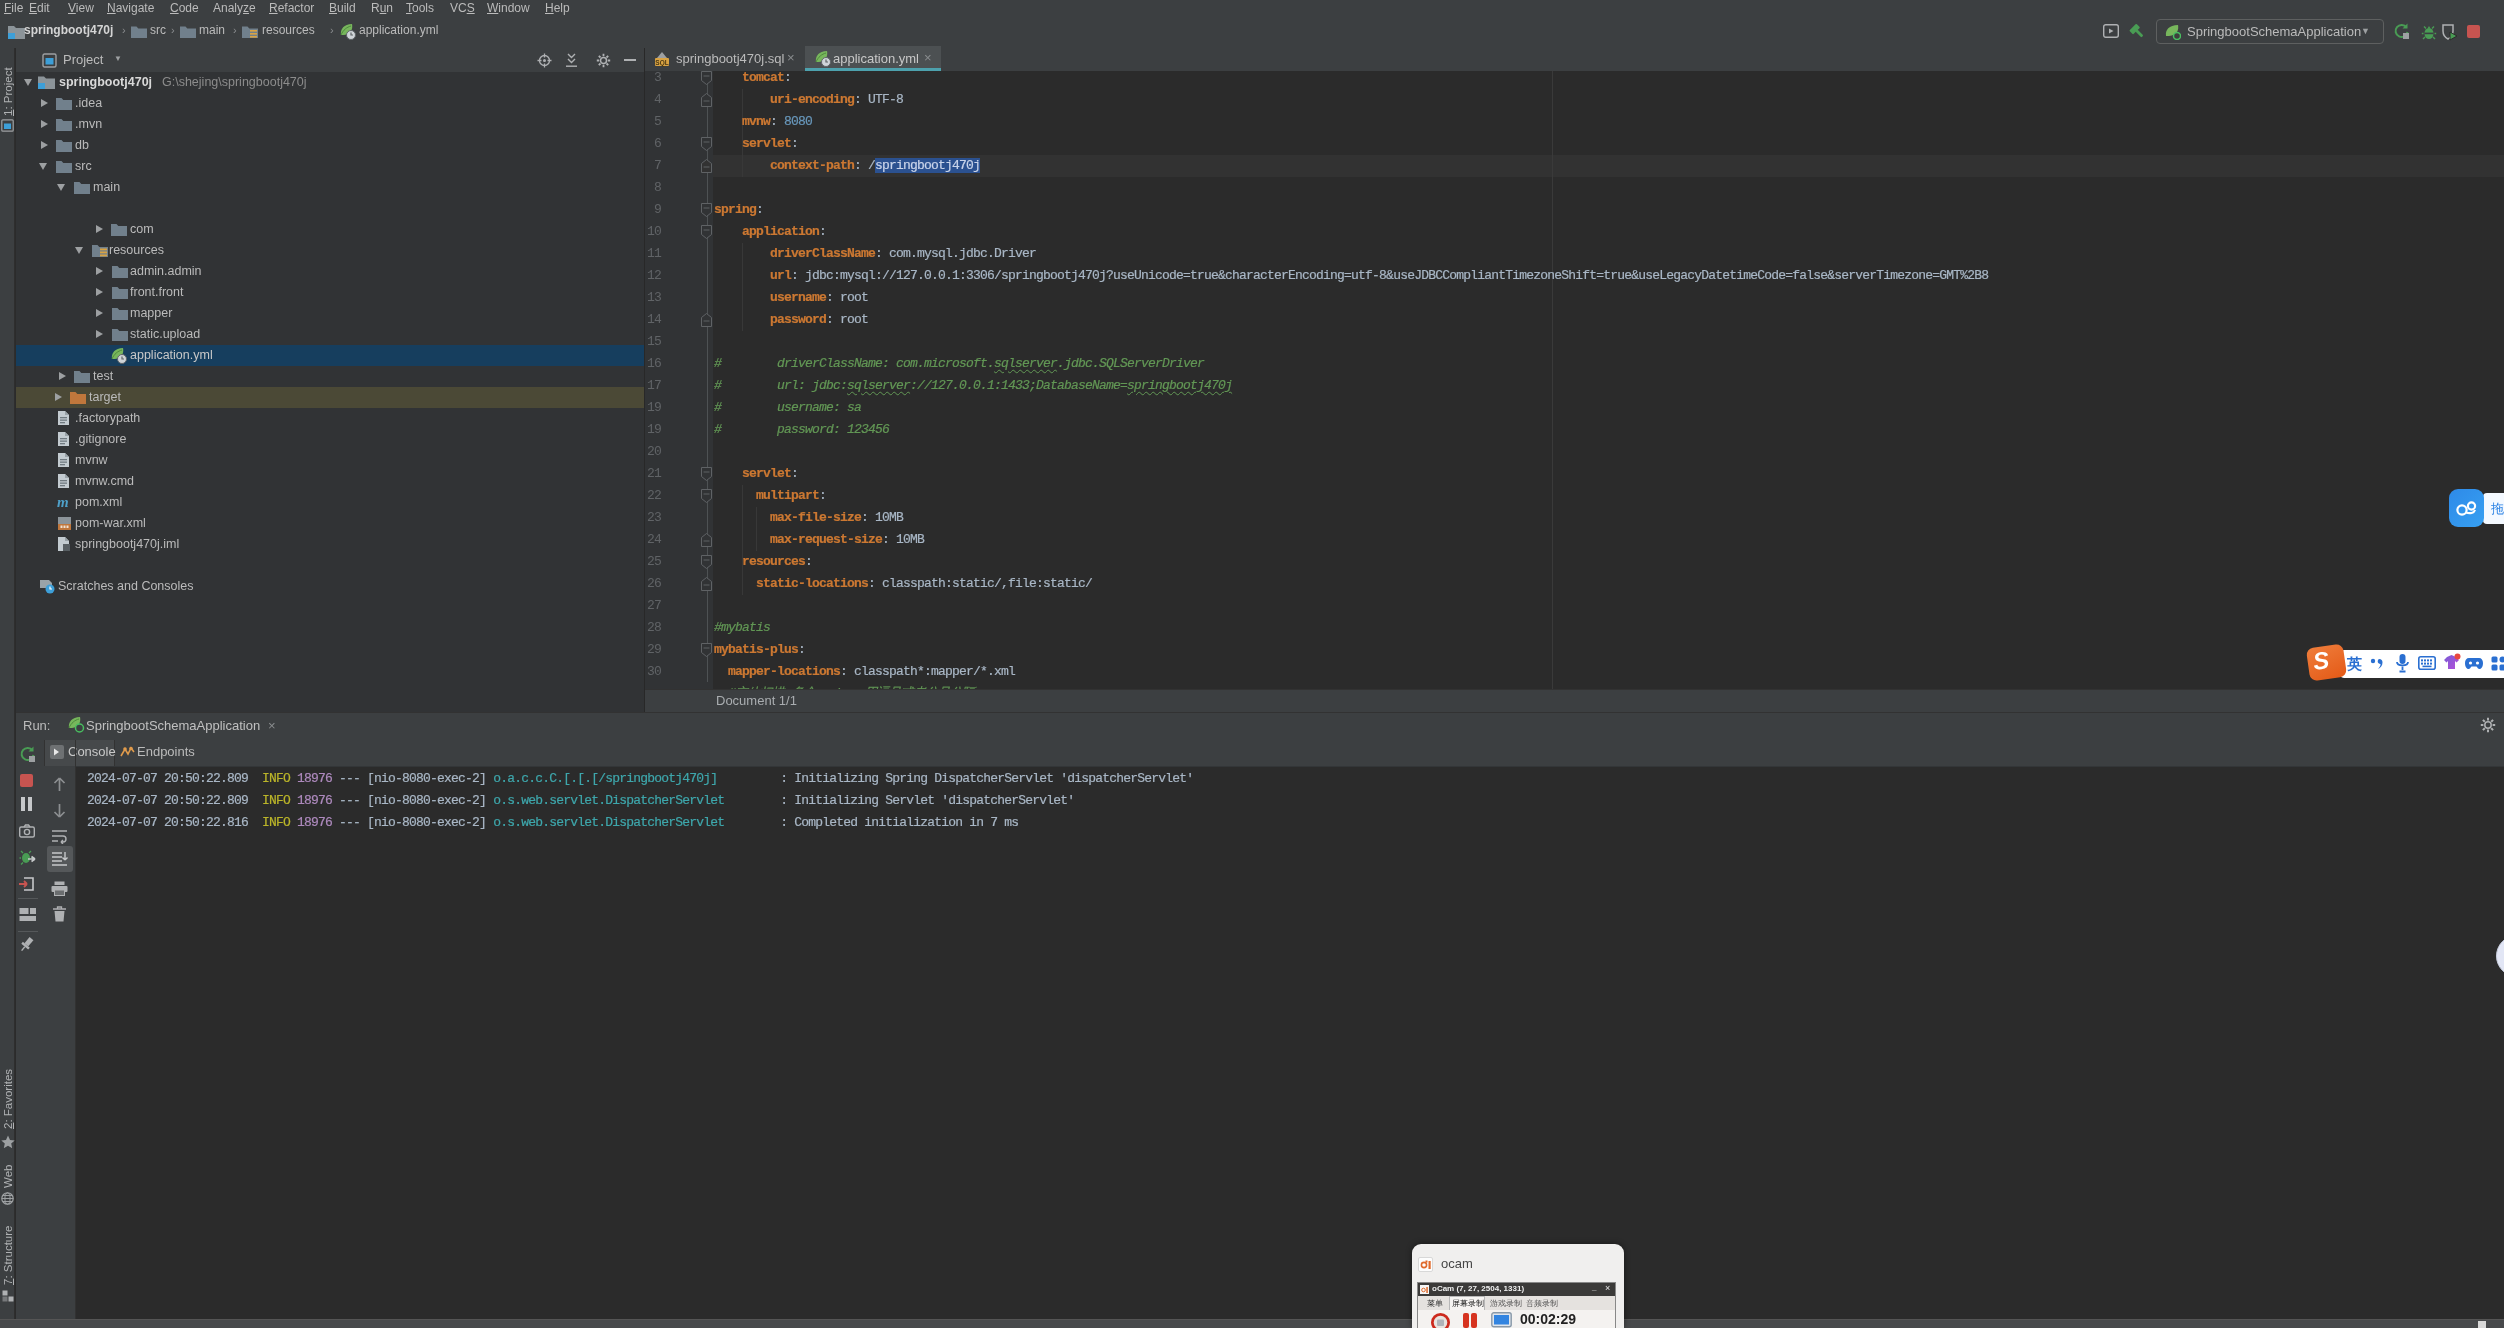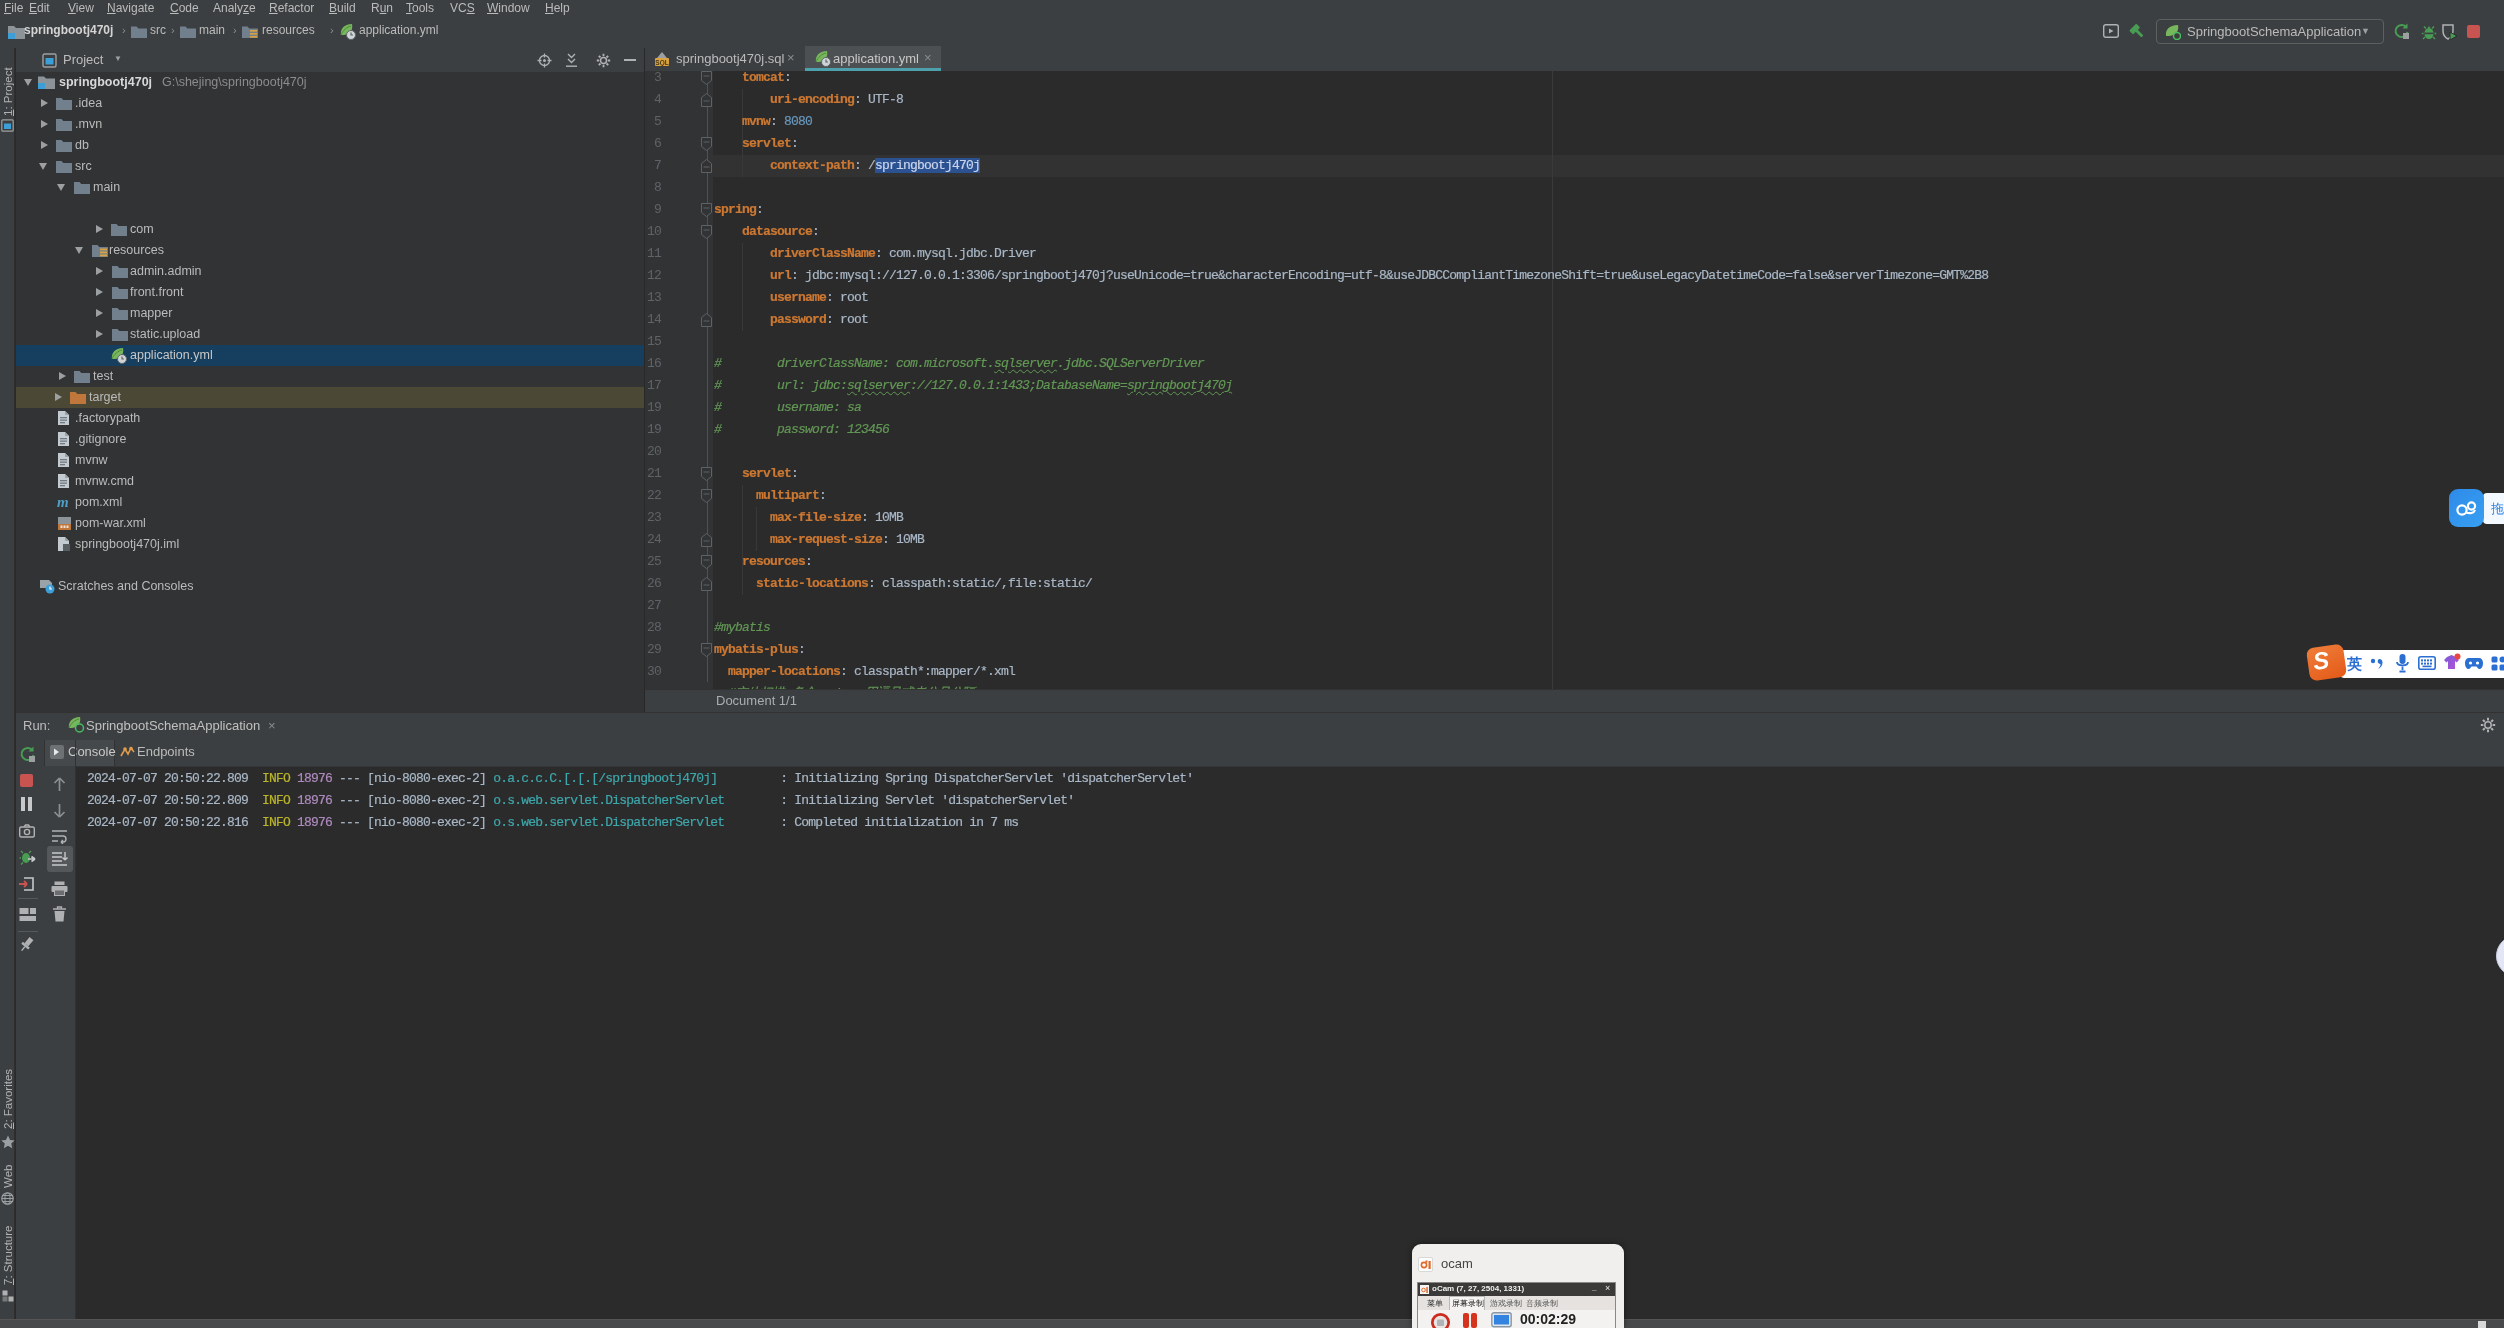--- a/index.html
+++ b/index.html
@@ -469,21 +469,21 @@
         <path d="M3.5,6 h6" stroke="#5f6265" stroke-width="1"></path>
       </svg>
 </div>
 
 <div class="a mono" style="left:69px;top:-4px"><span class="k">    tomcat</span><span class="v">:</span></div>
 <div class="a mono" style="left:69px;top:18px"><span class="k">        uri-encoding</span><span class="v">: UTF-8</span></div>
 <div class="a mono" style="left:69px;top:40px"><span class="k">    mvnw</span><span class="v">: </span><span class="n">8080</span></div>
 <div class="a mono" style="left:69px;top:62px"><span class="k">    servlet</span><span class="v">:</span></div>
 <div class="a mono" style="left:69px;top:84px"><span class="k">        context-path</span><span class="v">: /</span><span style="background:#2b5190;color:#c9d4ea">springbootj470j</span></div>
 <div class="a mono" style="left:69px;top:128px"><span class="k">spring</span><span class="v">:</span></div>
-<div class="a mono" style="left:69px;top:150px"><span class="k">    datasource</span><span class="v">:</span></div>
+<div class="a mono" style="left:69px;top:150px"><span class="k">    application</span><span class="v">:</span></div>
 <div class="a mono" style="left:69px;top:172px"><span class="k">        driverClassName</span><span class="v">: com.mysql.jdbc.Driver</span></div>
 <div class="a mono" style="left:69px;top:194px"><span class="k">        url</span><span class="v">: jdbc:mysql://127.0.0.1:3306/springbootj470j?useUnicode=true&amp;characterEncoding=utf-8&amp;useJDBCCompliantTimezoneShift=true&amp;useLegacyDatetimeCode=false&amp;serverTimezone=GMT%2B8</span></div>
 <div class="a mono" style="left:69px;top:216px"><span class="k">        username</span><span class="v">: root</span></div>
 <div class="a mono" style="left:69px;top:238px"><span class="k">        password</span><span class="v">: root</span></div>
 <div class="a mono" style="left:69px;top:282px"><span class="c">#        driverClassName: com.microsoft.<span class="wv">sqlserver</span>.jdbc.SQLServerDriver</span></div>
 <div class="a mono" style="left:69px;top:304px"><span class="c">#        url: jdbc:<span class="wv">sqlserver</span>://127.0.0.1:1433;DatabaseName=<span class="wv">springbootj470j</span></span></div>
 <div class="a mono" style="left:69px;top:326px"><span class="c">#        username: sa</span></div>
 <div class="a mono" style="left:69px;top:348px"><span class="c">#        password: 123456</span></div>
 <div class="a mono" style="left:69px;top:392px"><span class="k">    servlet</span><span class="v">:</span></div>
 <div class="a mono" style="left:69px;top:414px"><span class="k">      multipart</span><span class="v">:</span></div>

